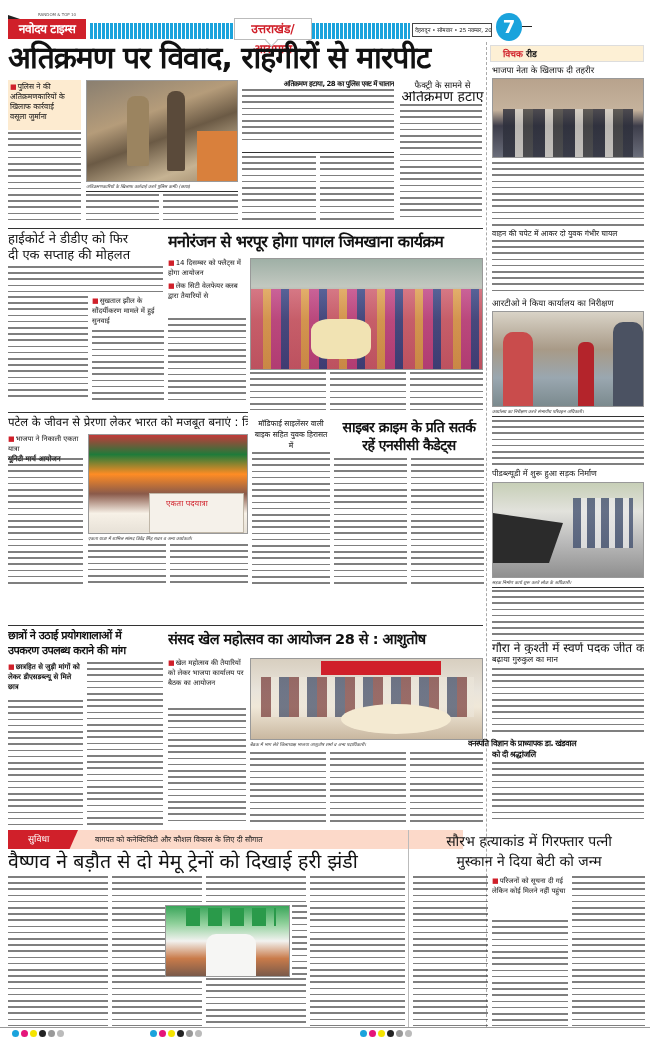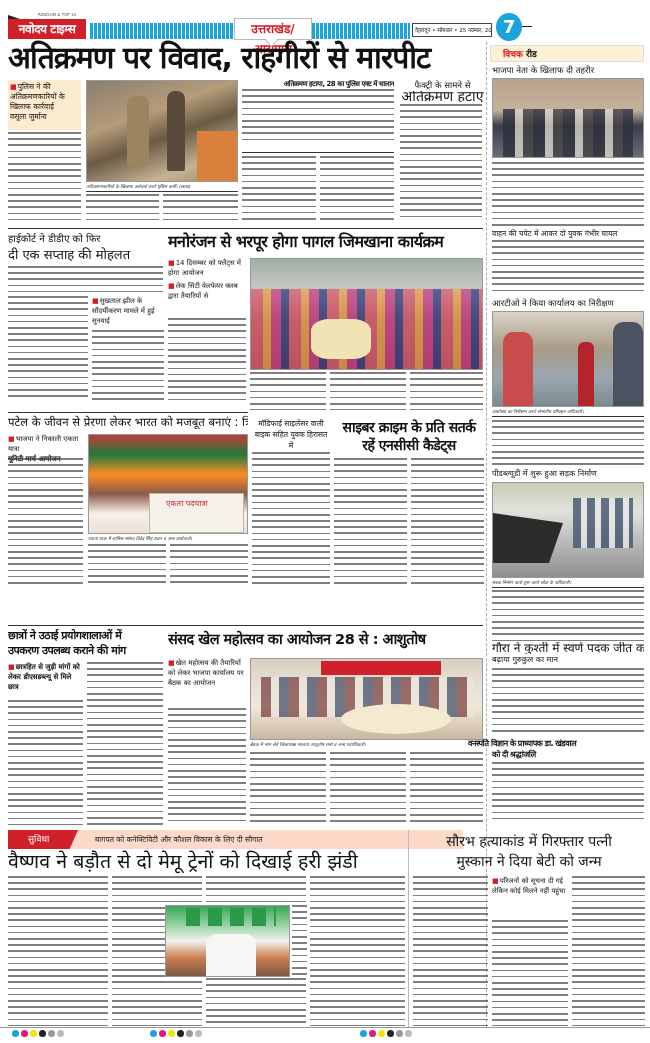--- a/index.html
+++ b/index.html
@@ -115,21 +115,21 @@
 
 <div class="abs h-sm" style="left:492px;top:642px;width:152px;font-size:12px;line-height:12px;">गौरा ने कुश्ती में स्वर्ण पदक जीत कर</div>
 <div class="abs h-sm" style="left:492px;top:654px;width:152px;font-size:8px;line-height:12px;">बढ़ाया गुरुकुल का मान</div>
 <div class="abs body-text filler" style="left:492px;top:668px;width:152px;height:68px;"></div>
 
 <div class="abs h-mid" style="left:468px;top:738px;width:152px;font-size:8px;line-height:11px;">वनस्पति विज्ञान के प्राध्यापक डा. खंडवाल</div>
 <div class="abs h-mid" style="left:492px;top:749px;width:152px;font-size:8px;line-height:11px;">को दी श्रद्धांजलि</div>
 <div class="abs body-text filler" style="left:492px;top:762px;width:152px;height:60px;"></div>
 
 <div class="rule" style="left:8px;top:228px;width:475px;height:1px;"></div>
-<div class="abs h-sm" style="left:8px;top:231px;width:155px;font-size:10px;line-height:16px;">हाईकोर्ट ने डीडीए को फिर</div>
+<div class="abs h-sm" style="left:8px;top:231px;width:155px;font-size:13px;line-height:16px;">हाईकोर्ट ने डीडीए को फिर</div>
 <div class="abs h-sm" style="left:8px;top:247px;width:155px;font-size:13px;line-height:16px;">दी एक सप्ताह की मोहलत</div>
 <div class="abs body-text filler" style="left:8px;top:266px;width:155px;height:28px;"></div>
 <div class="abs body-text filler" style="left:8px;top:296px;width:80px;height:104px;"></div>
 <div class="abs" style="left:92px;top:296px;width:72px;">
   <div class="bullet" style="font-size:7px;line-height:10px;white-space:normal;">सुखताल झील के सौंदर्यीकरण मामले में हुई सुनवाई</div>
 </div>
 <div class="abs body-text filler" style="left:92px;top:330px;width:72px;height:70px;"></div>
 
 <div class="abs h-mid" style="left:168px;top:231px;width:318px;font-size:16px;line-height:22px;">मनोरंजन से भरपूर होगा पागल जिमखाना कार्यक्रम</div>
 <div class="abs" style="left:168px;top:258px;width:78px;">

